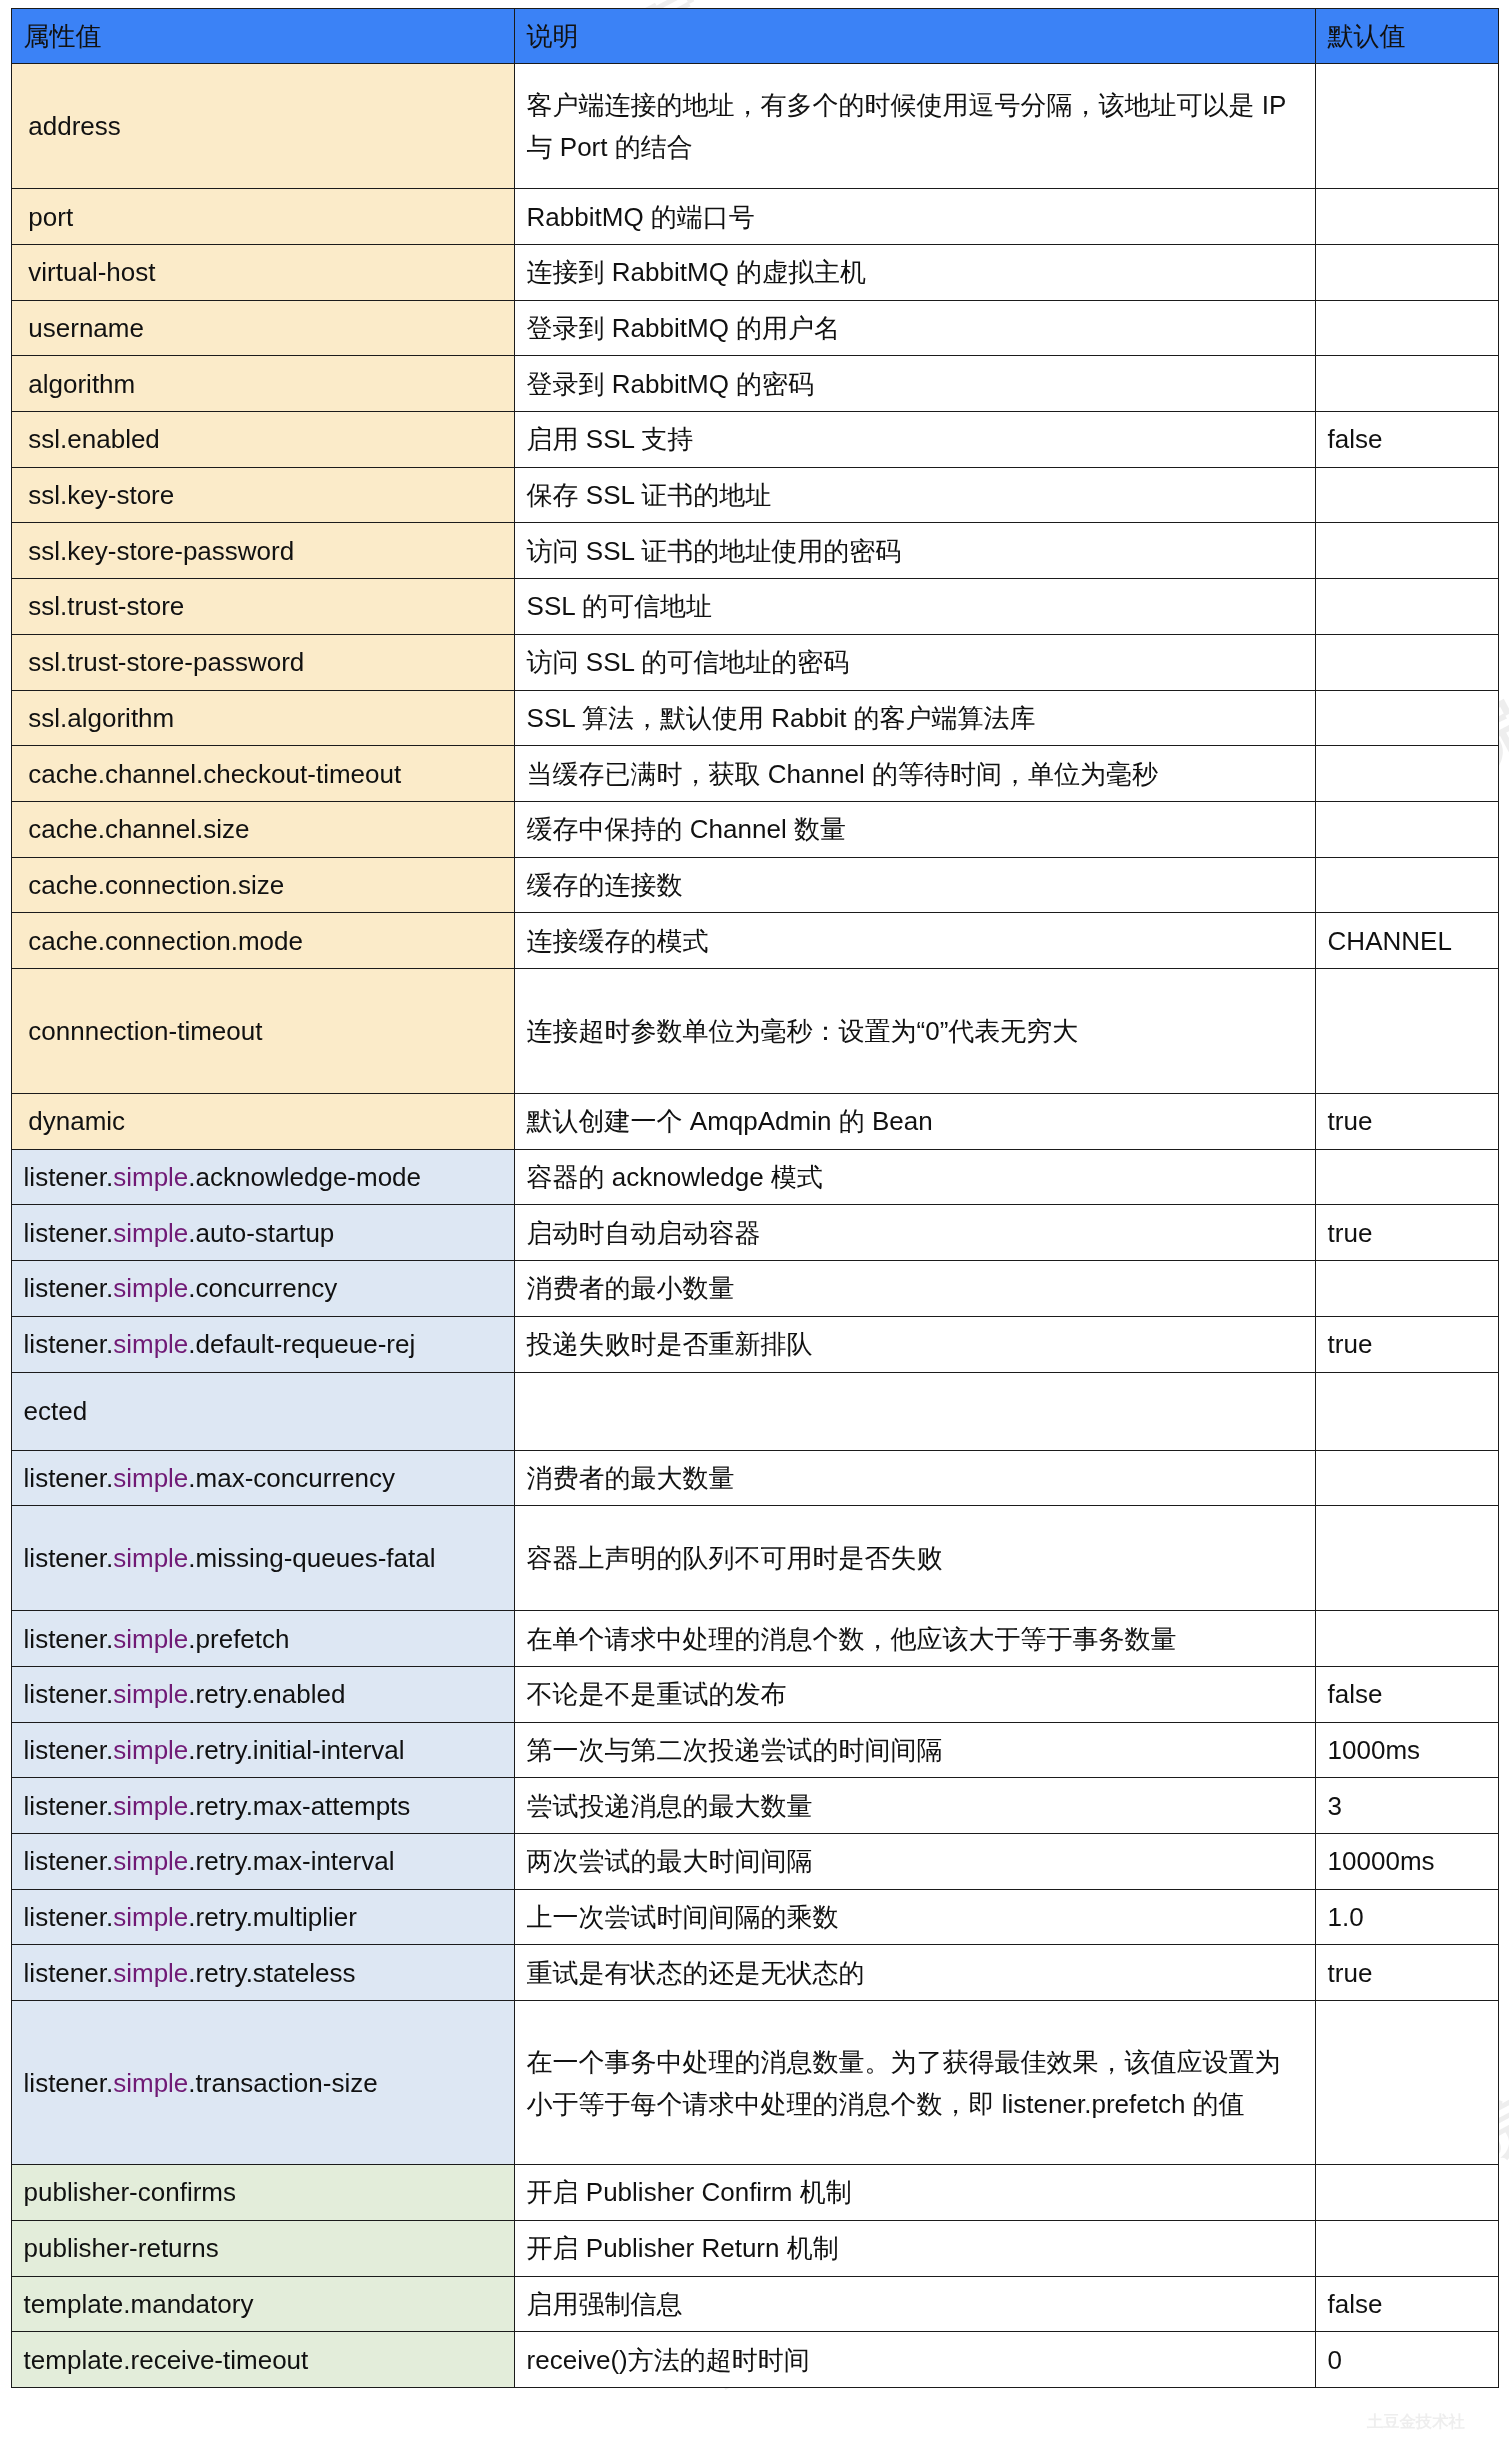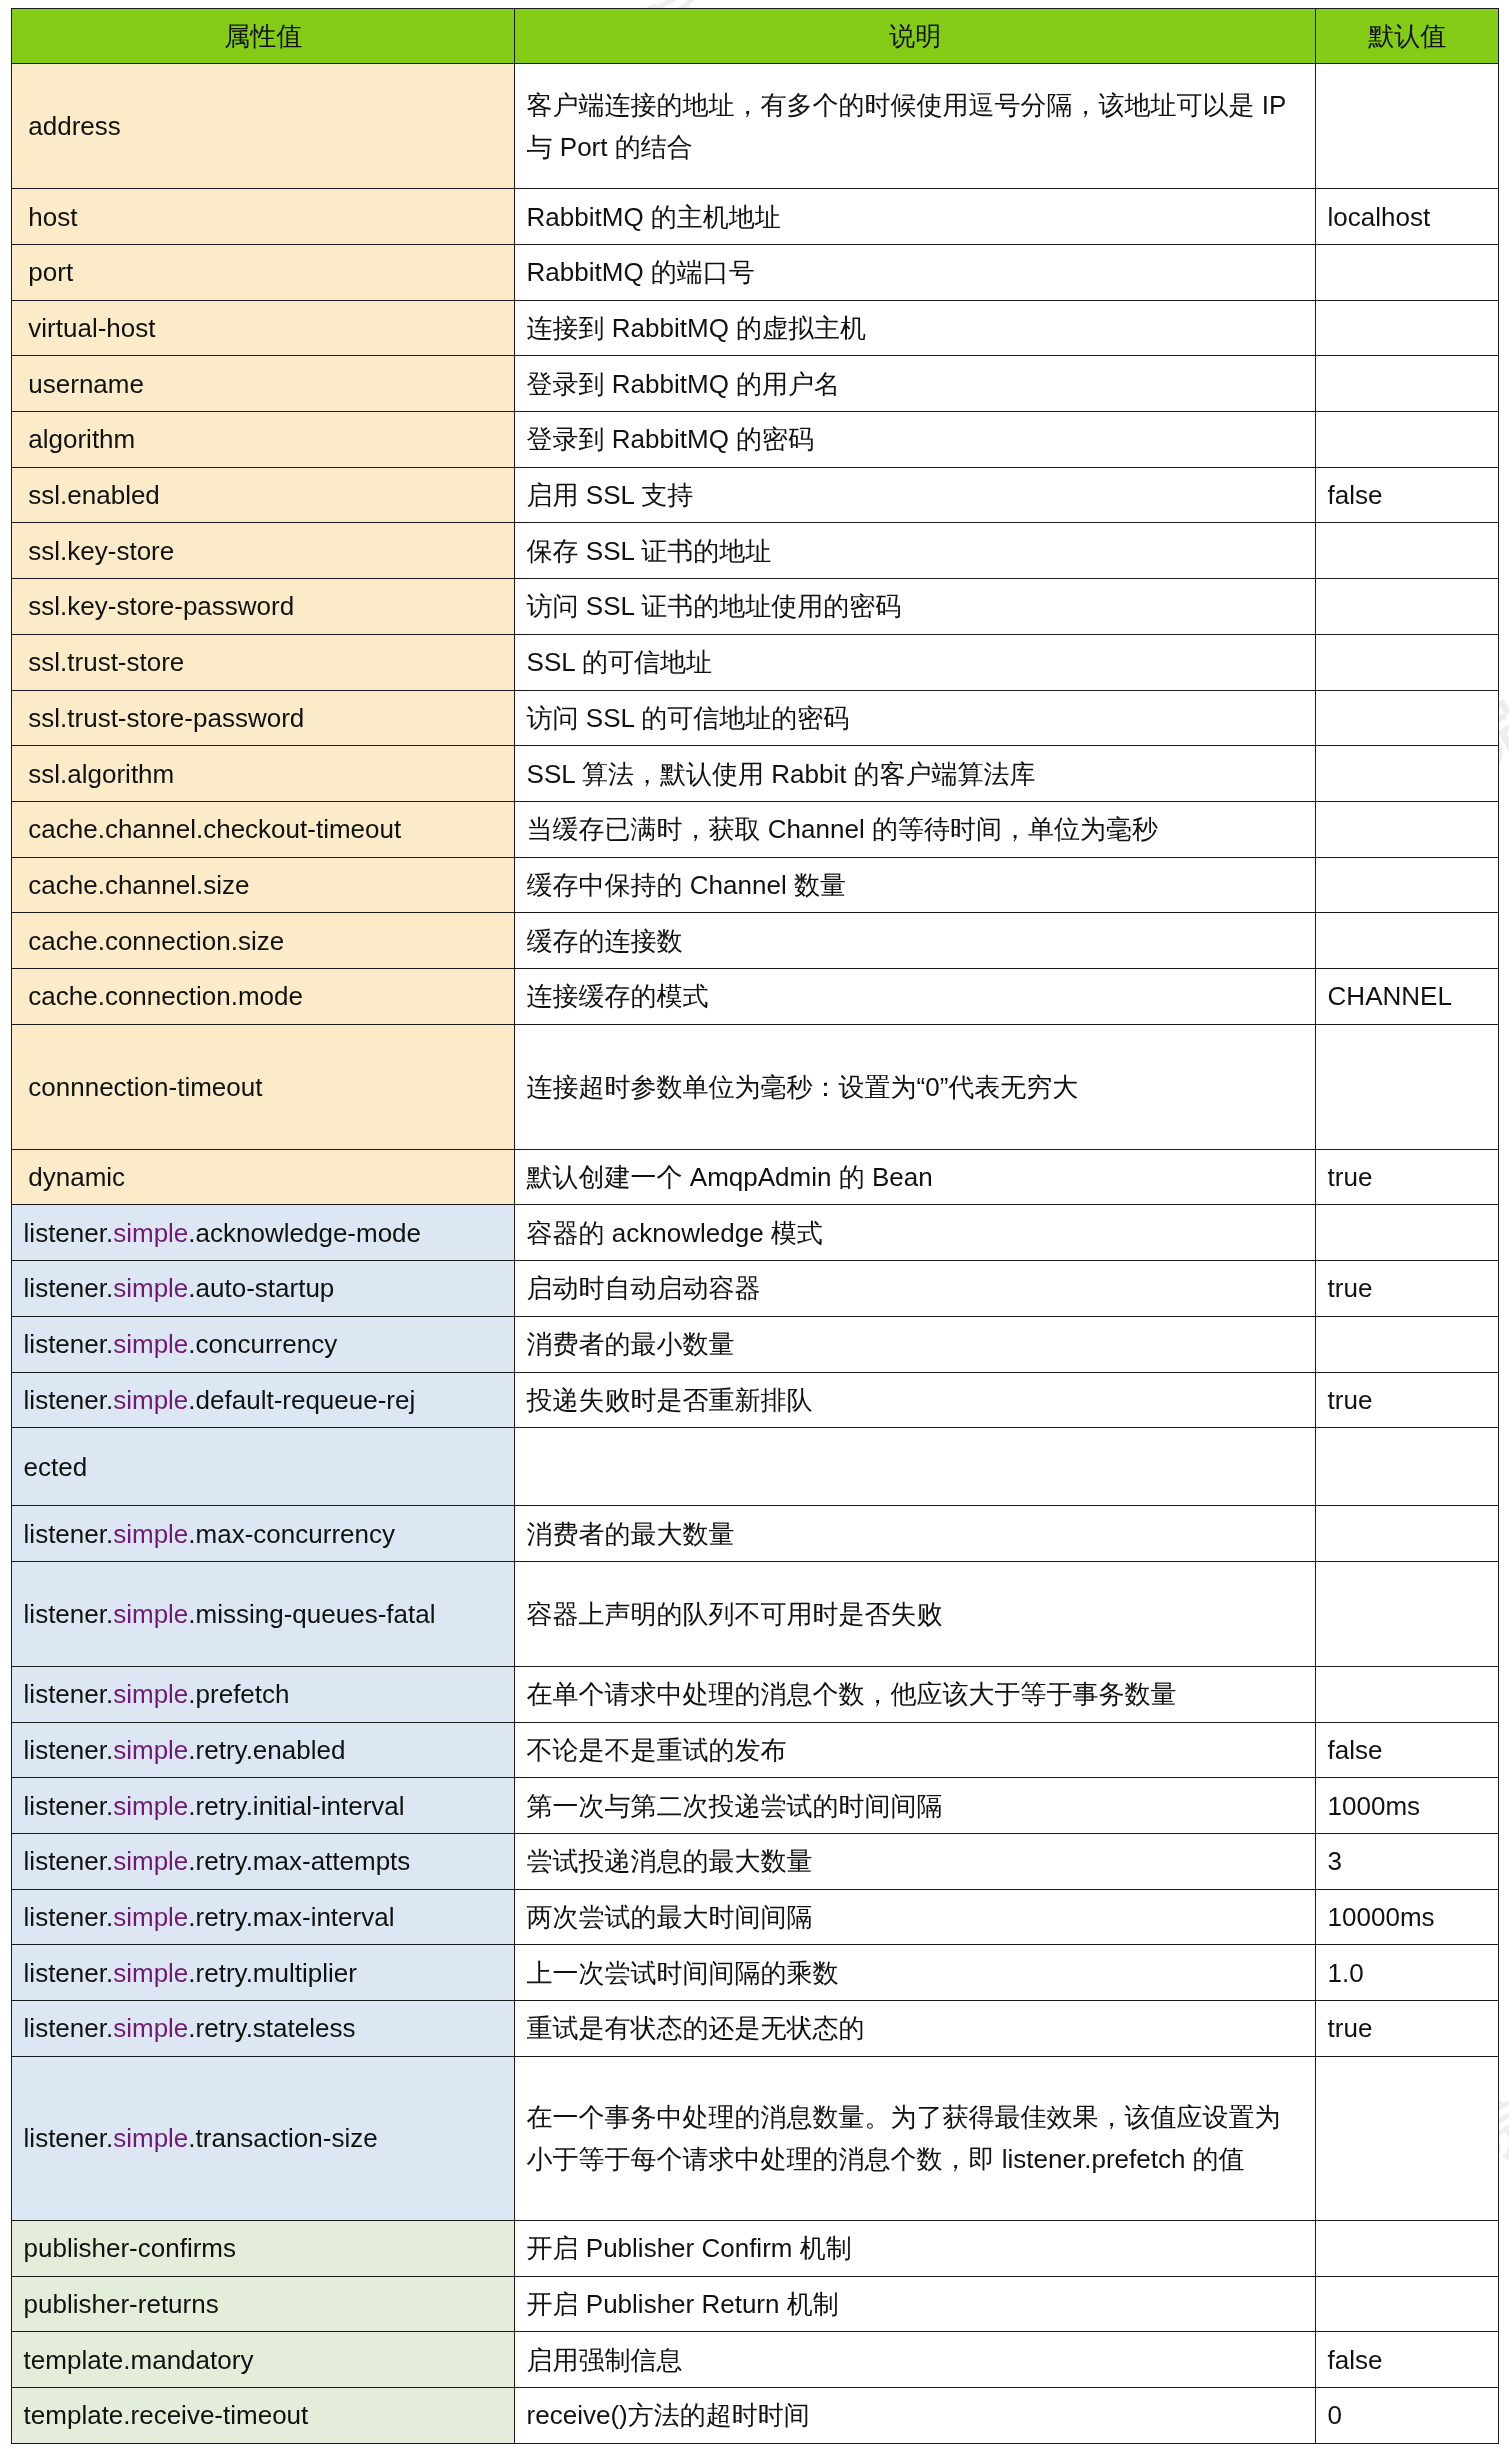--- a/index.html
+++ b/index.html
@@ -57,24 +57,24 @@
     vertical-align: middle;
     padding: 6.3px 11.3px;
     font-size: 26px;
     line-height: 1.62;
     font-weight: 400;
     box-sizing: border-box;
     background-clip: padding-box;
   }
 
   thead th {
-    background: #84cc16;
+    background: #3b82f6;
     font-size: 27.6px;
     font-weight: 400;
-    text-align: center;
+    text-align: left;
     height: 54px;
     padding-top: 3.8px;
     padding-bottom: 3.8px;
   }
 
   
   td.key        { background: #ffffff; }
   td.key.cream  { background: #fbebc9; padding-left: 16px; }
   td.key.blue   { background: #dde7f3; }
   td.key.green  { background: #e3edda; }
@@ -120,25 +120,20 @@
         <th>默认值</th>
       </tr>
     </thead>
     <tbody id="table-body">
         <tr class="h-tall">
           <td class="key cream">address</td>
           <td class="desc">客户端连接的地址，有多个的时候使用逗号分隔，该地址可以是 IP 与 Port 的结合</td>
           <td class="def"></td>
         </tr>
         <tr class="h-norm">
-          <td class="key cream">host</td>
-          <td class="desc">RabbitMQ 的主机地址</td>
-          <td class="def">localhost</td>
-        </tr>
-        <tr class="h-norm">
           <td class="key cream">port</td>
           <td class="desc">RabbitMQ 的端口号</td>
           <td class="def"></td>
         </tr>
         <tr class="h-norm">
           <td class="key cream">virtual-host</td>
           <td class="desc">连接到 RabbitMQ 的虚拟主机</td>
           <td class="def"></td>
         </tr>
         <tr class="h-norm">

